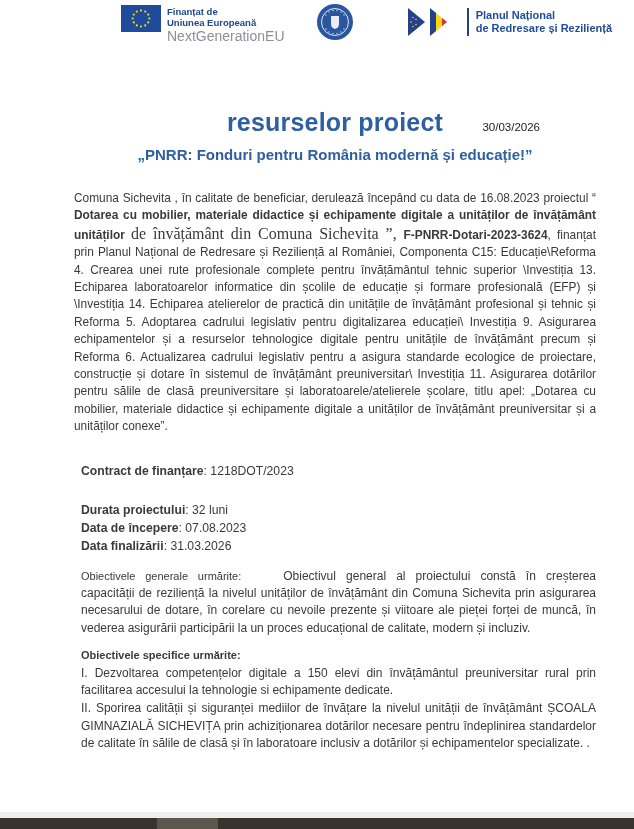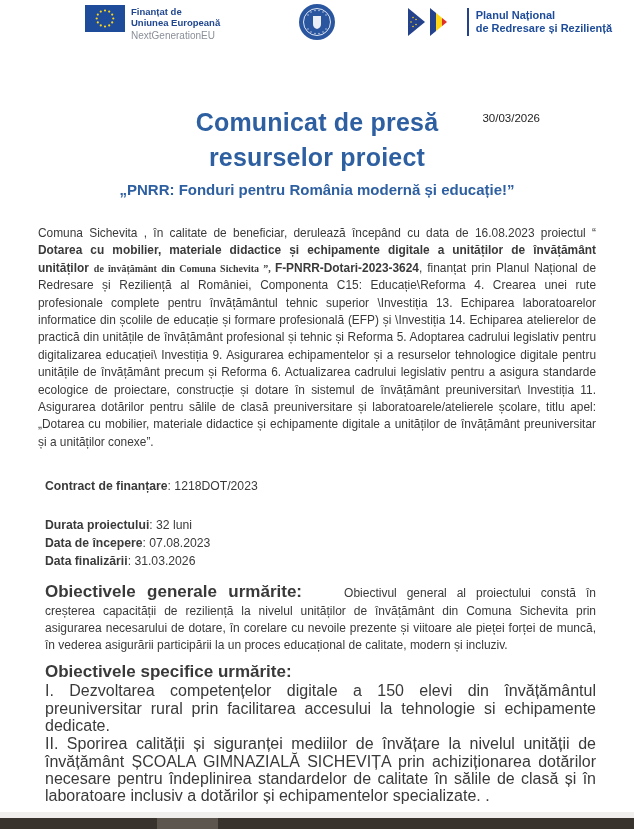--- a/index.html
+++ b/index.html
@@ -5,62 +5,63 @@
   * { margin: 0; padding: 0; box-sizing: border-box; }
   html, body { background: #ffffff; }
   .page {
     position: relative;
     width: 634px;
     height: 829px;
     background: #ffffff;
     overflow: hidden;
     font-family: "Liberation Sans", "DejaVu Sans", sans-serif;
     color: #3a3a3a;
+    padding-left: 36px;
   }
 
   
   .logo-bar { position: relative; height: 48px; }
   .eu-logo { position: absolute; left: 85px; top: 5px; display: flex; align-items: flex-start; gap: 6px; }
   .eu-text { padding-top: 1px; }
   .eu-text .b { font-size: 9.5px; font-weight: bold; color: #20478f; line-height: 11px; }
-  .eu-text .g { font-size: 10px; color: #8a8f98; line-height: 12px; margin-top: 2px; }
+  .eu-text .g { font-size: 14px; color: #8a8f98; line-height: 12px; margin-top: 2px; }
   .gov-logo { position: absolute; left: 50%; transform: translateX(-50%); top: 2px; }
   .pnrr-logo { position: absolute; right: 22px; top: 7px; display: flex; align-items: center; gap: 7px; }
   .pnrr-sep { width: 2px; height: 28px; background: #24418c; }
   .pnrr-text .l { font-size: 11px; font-weight: bold; color: #1e4c9a; line-height: 13.5px; }
 
   
   .title-wrap { position: relative; margin-top: 57px; text-align: center; }
   .title-line { font-size: 25px; font-weight: bold; color: #2d5fa1; line-height: 35px; letter-spacing: 0.2px; }
-  .date { position: absolute; right: 94px; top: 7px; font-size: 11.5px; color: #1c1c1c; font-weight: normal; }
+  .date { position: absolute; right: 94px; top: 16px; font-size: 11.5px; color: #1c1c1c; font-weight: normal; }
   .subtitle { margin-top: 6px; text-align: center; font-size: 15px; font-weight: bold; color: #2d5fa1; }
 
   
   .content { margin: 0 38px; }
   .just { text-align: justify; }
   .body-text { font-size: 11.9px; line-height: 17.4px; color: #3a3a3a; }
   .intro { margin-top: 27px; }
   .bold-sans { font-weight: bold; }
-  .bold-serif { font-weight: bold; font-family: "Liberation Serif", "DejaVu Serif", serif; font-size: 10px; }
+  .bold-serif { font-weight: normal; font-family: "Liberation Serif", "DejaVu Serif", serif; font-size: 16px; }
 
   .name-block { margin-top: 33px; padding-left: 7px; font-weight: bold; }
   .name-label { font-size: 12.2px; }
   .name-value { font-size: 11.5px; }
 
   .kv { padding-left: 7px; font-size: 12.2px; line-height: 18px; }
   .kv .lab { font-weight: bold; }
   .contract { margin-top: 26px; }
   .dates-block { margin-top: 21px; }
 
   .general-block { margin-top: 13px; padding-left: 7px; font-size: 12px; line-height: 17.3px; }
-  .general-block .lab { font-weight: bold; font-size: 17px; }
+  .general-block .lab { font-weight: normal; font-size: 11px; }
   .tab-gap { display: inline-block; width: 42px; }
 
-  .specific-label { margin-top: 9px; padding-left: 7px; font-weight: bold; font-size: 17px; line-height: 18px; }
-  .obj-item { margin-top: 1px; padding-left: 7px; font-size: 16px; line-height: 17.3px; }
+  .specific-label { margin-top: 9px; padding-left: 7px; font-weight: bold; font-size: 11px; line-height: 18px; }
+  .obj-item { margin-top: 1px; padding-left: 7px; font-size: 12px; line-height: 17.3px; }
 
   
   .pre-strip { position: absolute; left: 0; bottom: 11px; width: 100%; height: 6px; background: #f0efee; }
   .h-scrollbar { position: absolute; left: 0; bottom: 0; width: 100%; height: 11px; background: #39332d; }
   .h-thumb { position: absolute; left: 157px; top: 0; width: 61px; height: 11px; background: #5c564e; }
 </style>
 </head>
 <body>
 
 <div class="page">
@@ -135,21 +136,20 @@
       </svg>
       <div class="pnrr-sep"></div>
       <div class="pnrr-text">
         <div class="l">Planul Național</div>
         <div class="l">de Redresare și Reziliență</div>
       </div>
     </div>
   </div>
 
   <div class="title-wrap">
-    <div class="title-line">Comunicat de presă</div>
     <div class="title-line">resurselor proiect</div>
     <div class="date">30/03/2026</div>
   </div>
   <div class="subtitle">„PNRR: Fonduri pentru România modernă și educație!”</div>
 
   <div class="content">
 
     <p class="body-text just intro"><span>Comuna Sichevita , în calitate de beneficiar, derulează începând cu data de 16.08.2023 proiectul “ </span><span class="bold-sans">Dotarea cu mobilier, materiale didactice și echipamente digitale a unităților  de învățământ unităților </span><span class="bold-serif">de învățământ  din Comuna Sichevita  ”, </span><span class="bold-sans">F-PNRR-Dotari-2023-3624</span><span>, finanțat prin Planul Național de Redresare și Reziliență al României, Componenta C15: Educație\Reforma 4. Crearea unei rute profesionale complete pentru învățământul tehnic superior \Investiția 13. Echiparea laboratoarelor informatice din școlile de educație și formare profesională (EFP) și \Investiția 14. Echiparea atelierelor de practică din unitățile de învățământ profesional și tehnic și Reforma 5. Adoptarea cadrului legislativ pentru digitalizarea educației\ Investiția 9. Asigurarea echipamentelor și a resurselor tehnologice digitale pentru unitățile de învățământ precum și Reforma 6. Actualizarea cadrului legislativ pentru a asigura standarde ecologice de proiectare, construcție și dotare în sistemul de învățământ preuniversitar\ Investiția 11. Asigurarea dotărilor pentru sălile de clasă preuniversitare și laboratoarele/atelierele școlare, titlu apel: „Dotarea cu mobilier, materiale didactice și echipamente digitale a unităților de învățământ preuniversitar și a unităților conexe”.</span></p>
 
 

